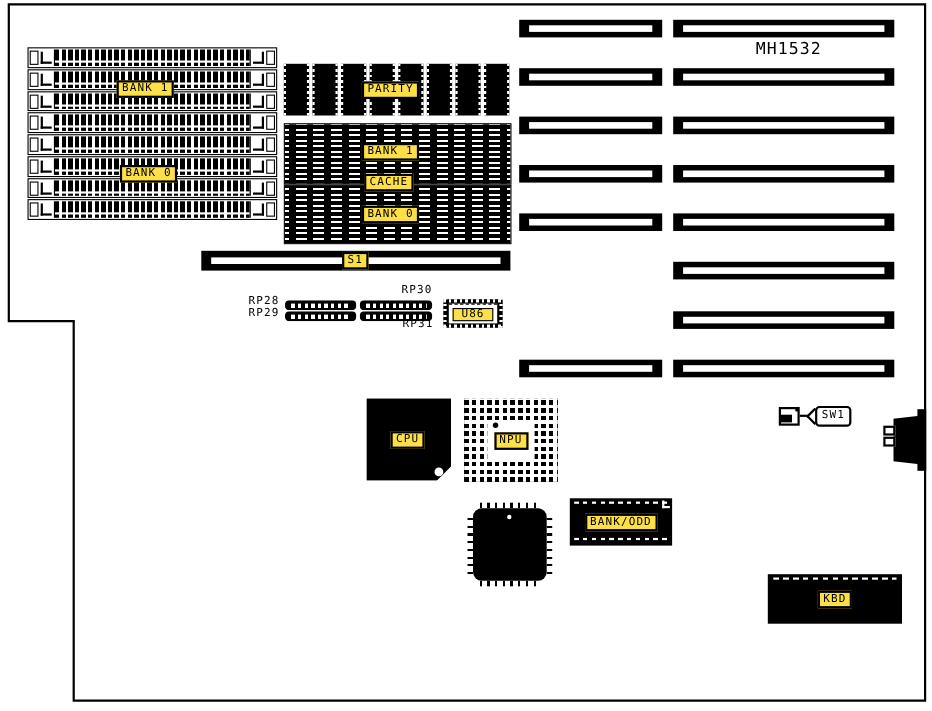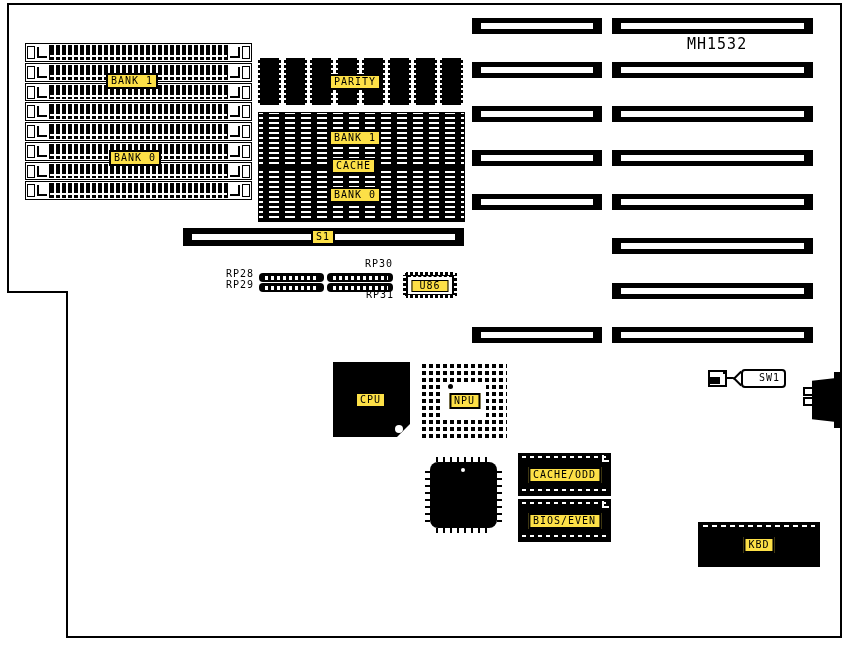--- a/index.html
+++ b/index.html
@@ -104,21 +104,21 @@
     background-size:calc(100% - 10px) 2px;background-position:5px 3px;background-repeat:no-repeat;}
 
   
   .sw1-box{position:absolute;left:708px;top:370px;width:15px;height:13px;border:2px solid #000;background:#fff;z-index:1;}
   .sw1-box::before{content:"";position:absolute;left:0;bottom:1px;width:10px;height:7px;background:#000;}
   .sw1-box::after{content:"";position:absolute;right:-1px;top:-1px;width:3px;height:3px;background:#000;}
   .sw1-line{position:absolute;left:727px;top:377px;width:13px;height:2px;background:#000;z-index:1;}
   .sw1-tip{position:absolute;left:735px;top:373px;width:9px;height:9px;background:#fff;z-index:2;
            border-left:2px solid #000;border-bottom:2px solid #000;transform:rotate(45deg);}
   .sw1-balloon{position:absolute;left:741px;top:369px;height:14px;border:2px solid #000;border-radius:4px;
-               background:#fff;padding:1px 4px 0 16px;font:10px "DejaVu Sans Mono",monospace;
+               background:#fff;padding:1px 4px 0 4px;font:10px "DejaVu Sans Mono",monospace;
                letter-spacing:1px;z-index:3;}
   .din-flange{position:absolute;left:834px;top:372px;width:8px;height:56px;background:#000;z-index:1;}
   .din-body{position:absolute;left:812px;top:378px;width:24px;height:44px;background:#000;z-index:1;
             clip-path:polygon(0 6%,100% 0,100% 100%,0 94%);}
   .din-pin{position:absolute;left:803px;width:11px;height:9px;border:2px solid #000;background:#fff;
            box-sizing:border-box;z-index:1;}
 </style>
 </head>
 <body>
 
@@ -242,24 +242,21 @@
 
   <div class="qfp">
     <div class="qfp-dot"></div>
   </div>
   <div class="pinstrip pin-h" style="left:436px;top:457px;width:55px;"></div>
   <div class="pinstrip pin-h" style="left:436px;top:528px;width:55px;"></div>
   <div class="pinstrip pin-v" style="left:425px;top:468px;height:54px;"></div>
   <div class="pinstrip pin-v" style="left:497px;top:468px;height:54px;"></div>
 
   <div class="bios bios-odd">
-    <div class="lbl ctr" style="position:absolute;">CACHE/ODD</div>
-  </div>
-  <div class="bios bios-even">
-    <div class="lbl ctr" style="position:absolute;">BIOS/EVEN</div>
+    <div class="lbl ctr" style="position:absolute;">BANK/ODD</div>
   </div>
 
   <div class="kbd">
     <div class="lbl ctr" style="position:absolute;">KBD</div>
   </div>
 
   <div class="sw1-box"></div>
   <div class="sw1-line"></div>
   <div class="sw1-tip"></div>
   <div class="sw1-balloon">SW1</div>

